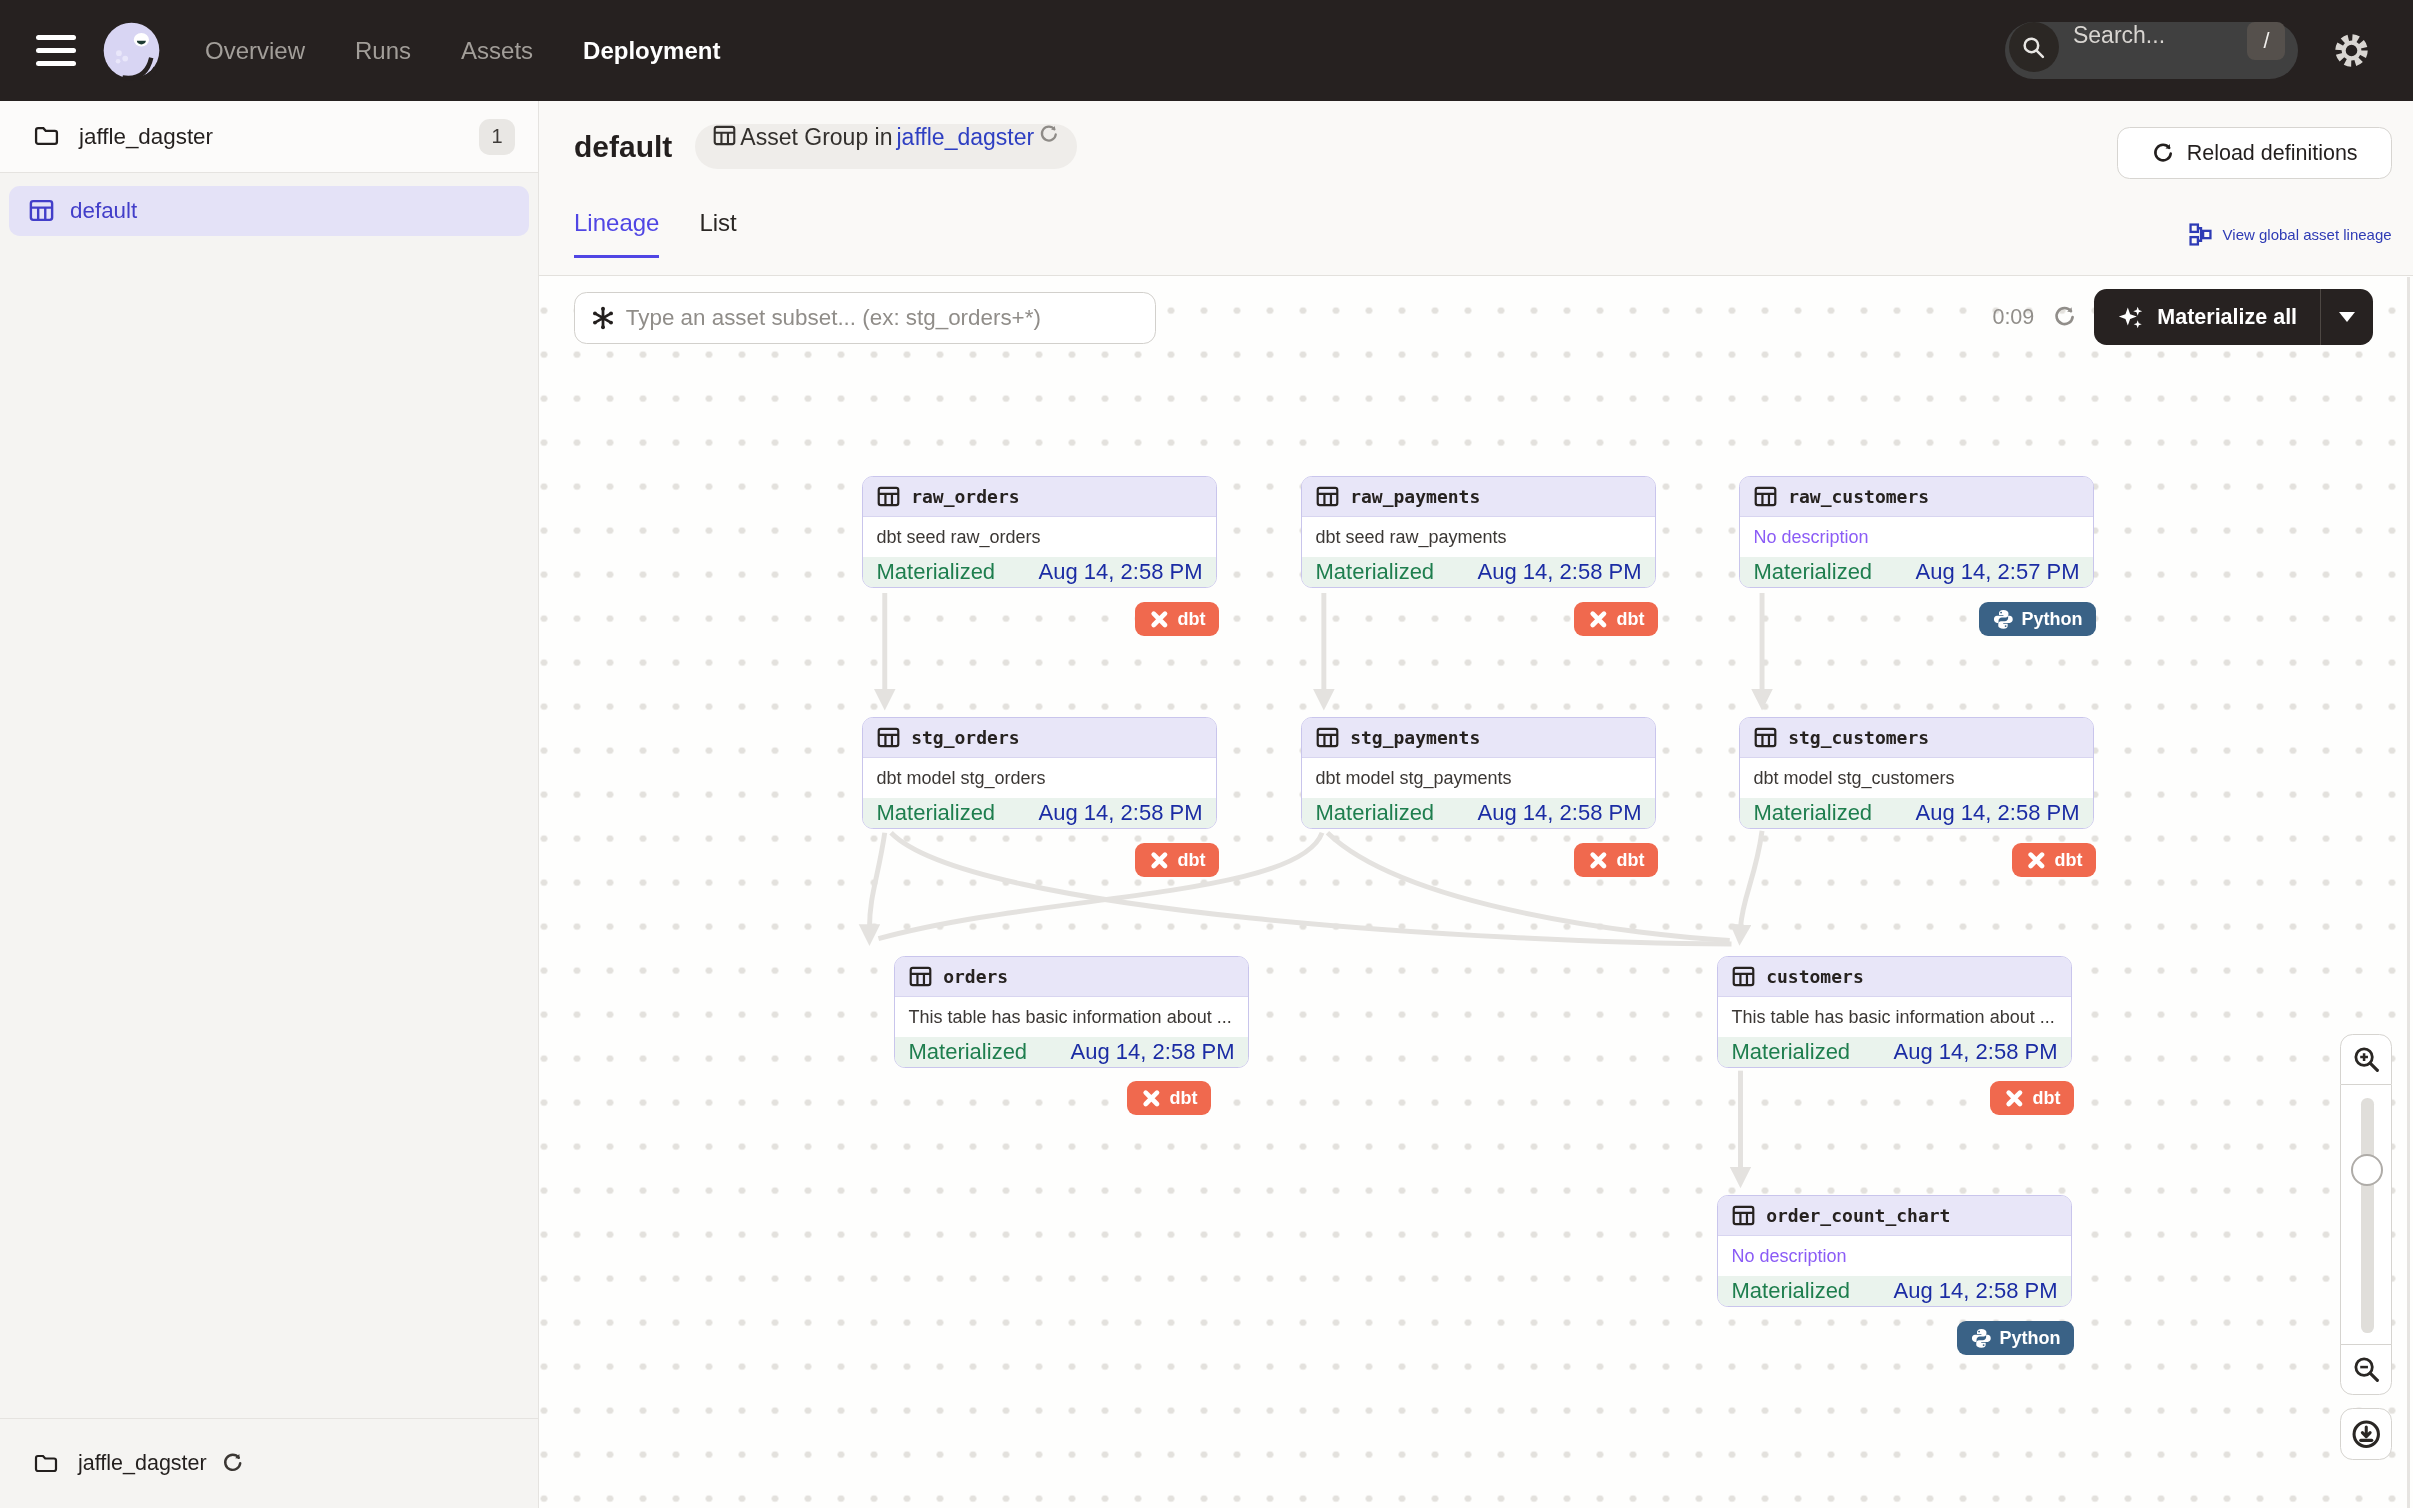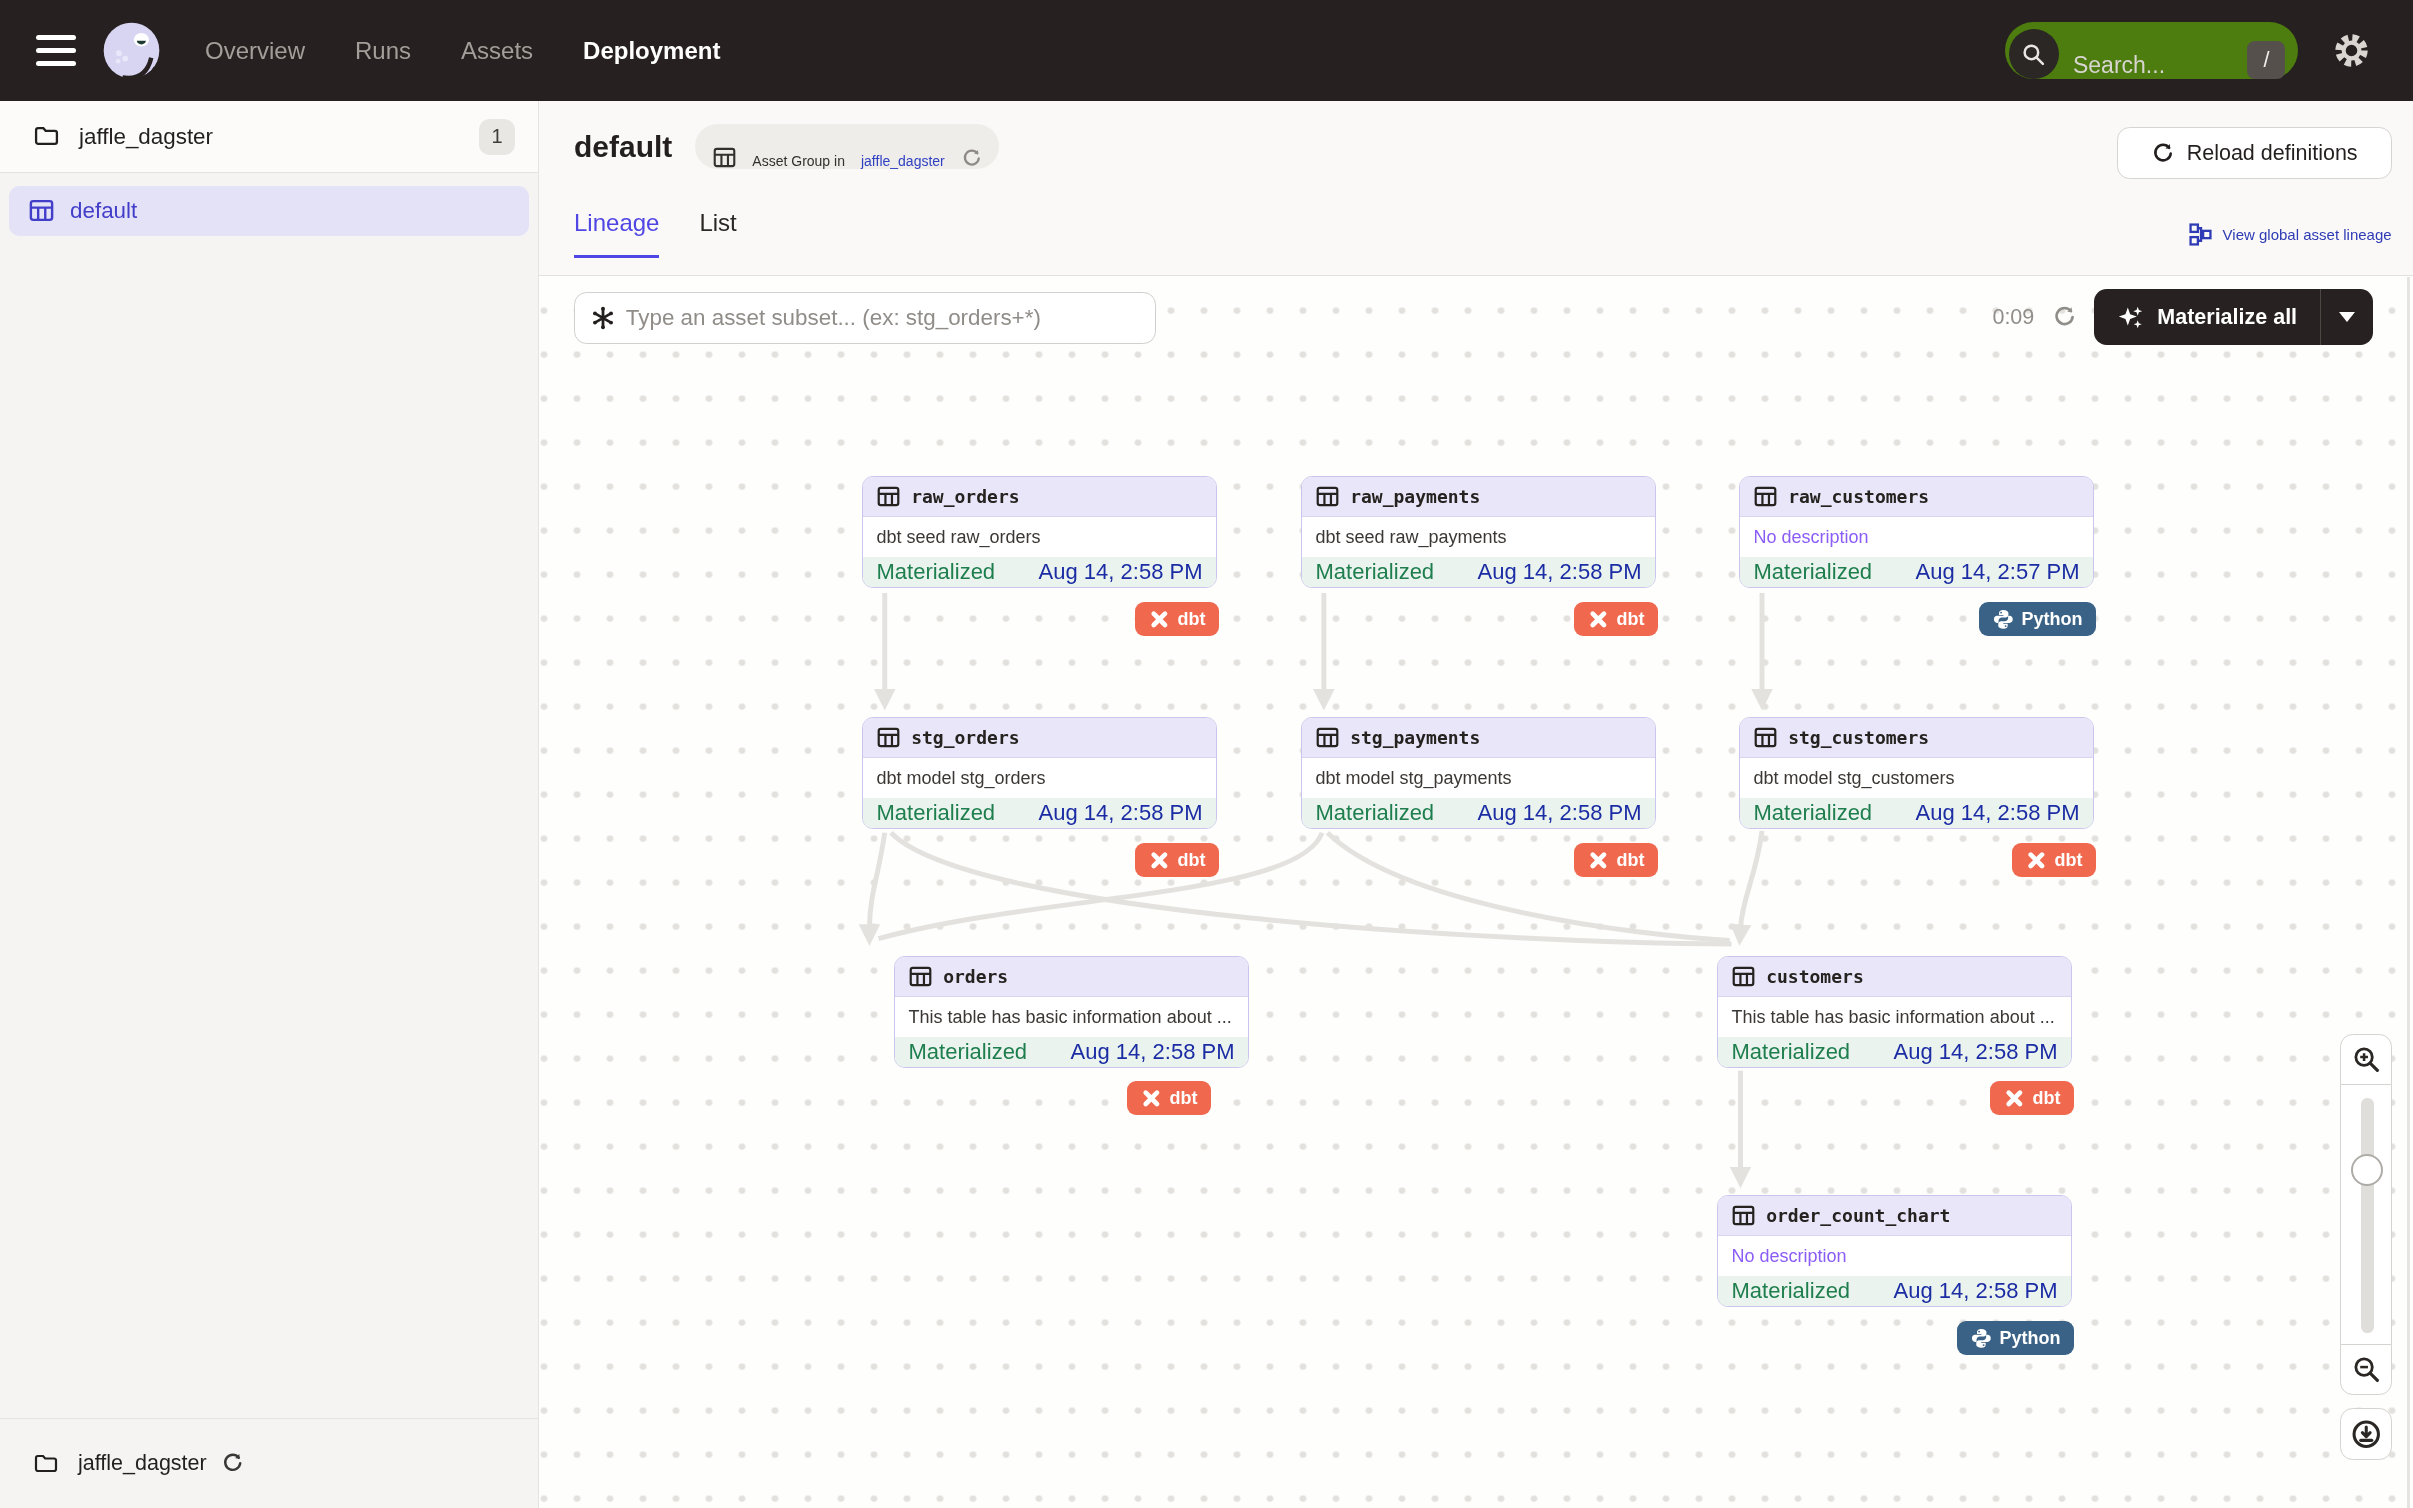--- a/index.html
+++ b/index.html
@@ -10,22 +10,22 @@
   .topnav { position:absolute; left:0; top:0; width:2413px; height:101px; background:#262120;
     display:flex; align-items:center; }
   .hamburger { width:40px; height:30.5px; margin-left:36px; display:flex; flex-direction:column;
     justify-content:space-between; cursor:pointer; }
   .hamburger span { display:block; height:4.5px; border-radius:2.7px; background:#FFFFFF; }
   .logo { width:61px; height:61px; margin-left:25px; }
   .navitems { display:flex; align-items:center; gap:50px; margin-left:43px; }
   .navitem { font-size:24px; color:#A29E99; cursor:pointer; }
   .navitem.active { color:#FFFFFF; font-weight:700; }
   .nav-right { margin-left:auto; display:flex; align-items:center; }
-  .searchpill { width:293px; height:57px; background:#4d7c0f; border-radius:29px;
-    display:flex; align-items:flex-end; }
+  .searchpill { width:293px; height:57px; background:#404040; border-radius:29px;
+    display:flex; align-items:flex-start; }
   .search-circle { width:50px; height:50px; margin-left:3.6px; border-radius:50%; background:#2B2724;
     display:flex; align-items:center; justify-content:center; }
   .search-ph { margin-left:14.4px; font-size:23px; color:#D8D5D1; flex:1; }
   .slash-badge { width:38px; height:38px; margin-right:12.6px; border-radius:8px; background:#55504C;
     color:#F1EFEC; font-size:21.5px; display:flex; align-items:center; justify-content:center; }
   .gear-wrap { margin:0 40px 0 32px; width:43px; height:43px; display:flex; align-items:center; justify-content:center; cursor:pointer; }
 
   
   .sidebar { position:absolute; left:0; top:101px; width:539px; height:1407px; background:#F5F4F2;
     border-right:0.9px solid #E5E3E0; }
@@ -38,22 +38,22 @@
     display:flex; align-items:center; padding:0 20px; cursor:pointer; }
   .side-item .label { margin-left:16px; font-size:22.4px; color:#423EC9; }
   .side-footer { position:absolute; left:0; bottom:0; width:100%; height:90px;
     border-top:0.9px solid #E5E3E0; display:flex; align-items:center; padding:0 34px; background:#F5F4F2; }
   .side-footer .label { margin:0 14.4px 0 20px; font-size:21.5px; color:#231F1E; }
 
   
   .main { position:absolute; left:539px; top:101px; width:1875px; height:1407px; background:#FAF9F7; }
   .title-row { position:absolute; left:35px; top:23px; display:flex; align-items:center; gap:23px; }
   .page-title { font-size:30px; font-weight:700; color:#231F1E; }
-  .group-pill { height:45px; border-radius:22.4px; background:#EFEDEA; display:flex; align-items:flex-end;
-    gap:16px; padding:0 18px; font-size:14px; color:#33302D; }
+  .group-pill { height:45px; border-radius:22.4px; background:#EFEDEA; display:flex; align-items:flex-start;
+    gap:4px; padding:0 18px; font-size:23px; color:#33302D; }
   .group-pill a { color:#2E3FC2; text-decoration:none; cursor:pointer; }
   .reload-btn { position:absolute; right:22.4px; top:26px; height:52px; border-radius:12.6px; background:#FFFFFF;
     border:1.3px solid #D7D5D1; display:flex; align-items:center; gap:12.6px; padding:0 33px;
     font-size:21.5px; color:#231F1E; cursor:pointer; }
   .tabs { position:absolute; left:35px; top:108px; display:flex; gap:40px; }
   .tab { font-size:24px; padding-bottom:18px; cursor:pointer; color:#2A2724; font-weight:500; }
   .tab.active { color:#5046E4; border-bottom:3.6px solid #5046E4; }
   .tabs-border { position:absolute; left:0; top:174px; width:1875px; height:0.9px; background:#E3E1DD; }
   .view-link { position:absolute; right:22.4px; top:122px; display:flex; align-items:center; gap:10.8px;
     font-size:15px; color:#2E3BB5; cursor:pointer;justify-content:space-between; }

